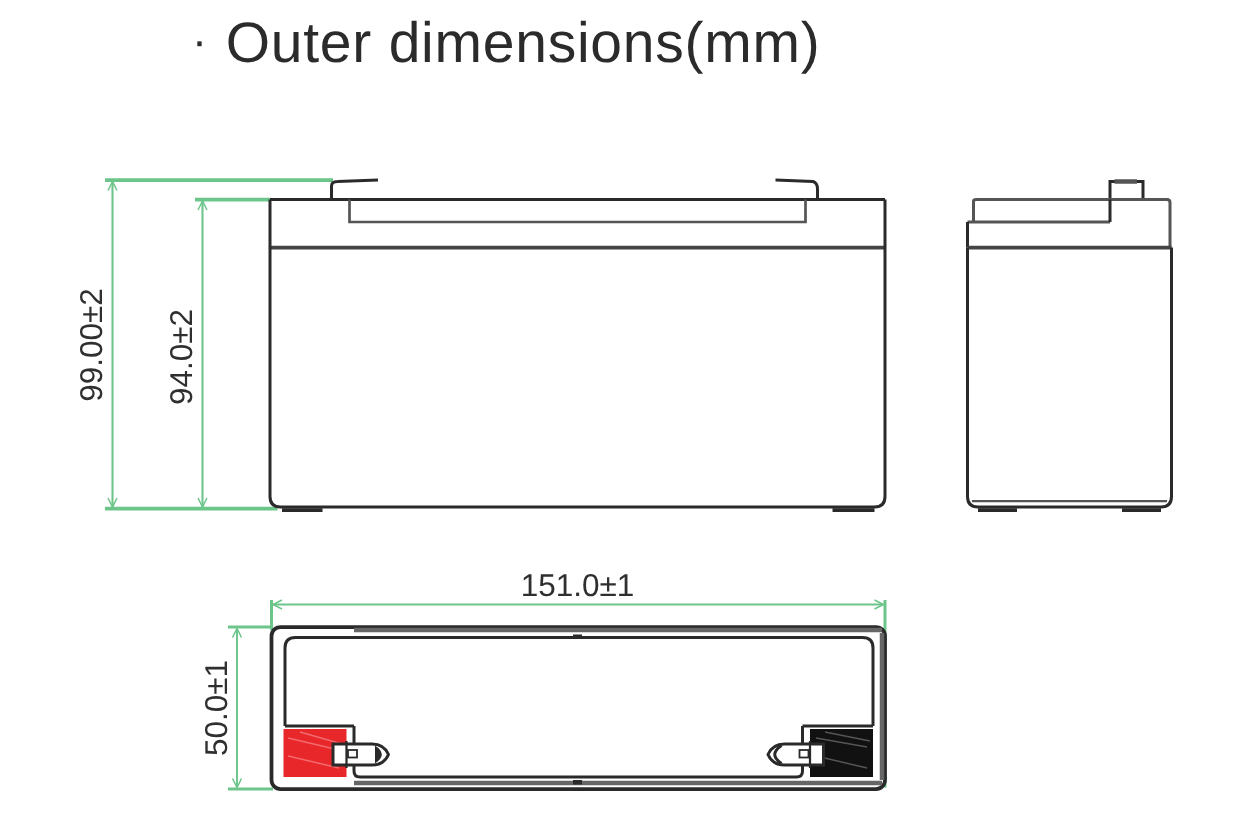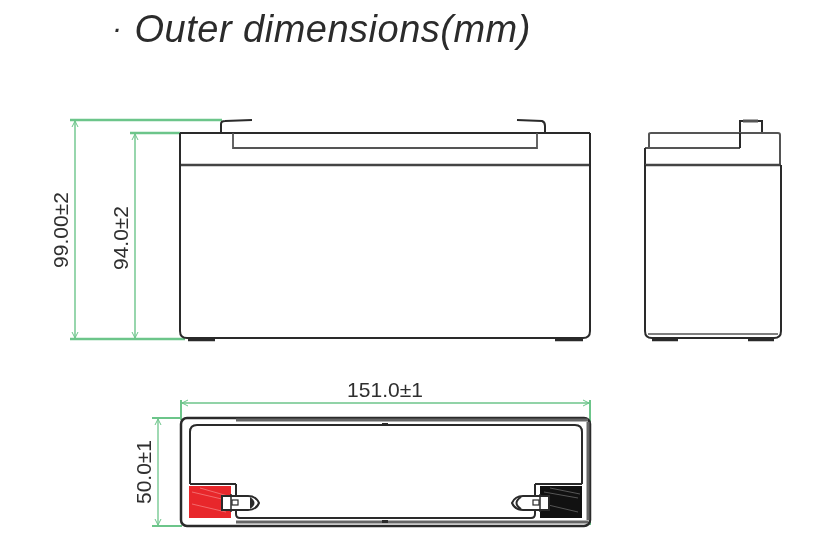--- a/index.html
+++ b/index.html
@@ -1,20 +1,20 @@
 <!DOCTYPE html>
 <html><head>
   <meta charset="utf-8">
   <style>
     html, body { margin: 0; padding: 0; background: #ffffff; }
     body { width: 827px; height: 542px; position: relative; overflow: hidden; font-family: "Liberation Sans", sans-serif; }
     .title {
-      position: absolute; left: 112px; top: 8px;
+      position: absolute; left: 128px; top: 8px;
       font-family: "Liberation Sans", sans-serif;
-      font-size: 38px; color: #2b2b2b; letter-spacing: 0.5px; white-space: nowrap; font-style: italic;
+      font-size: 38px; color: #2b2b2b; letter-spacing: 0.5px; white-space: nowrap;
     }
     .title .bullet { font-size: 30px; margin-right: 12px; vertical-align: 4px; }
     svg { position: absolute; left: 0; top: 0; }
     .dimtext { font-family: "Liberation Sans", sans-serif; fill: #2f2f2f; }
   </style>
 </head>
 <body>
 
 <div class="title">
   <span class="bullet">·</span><span>Outer dimensions(mm)</span>

